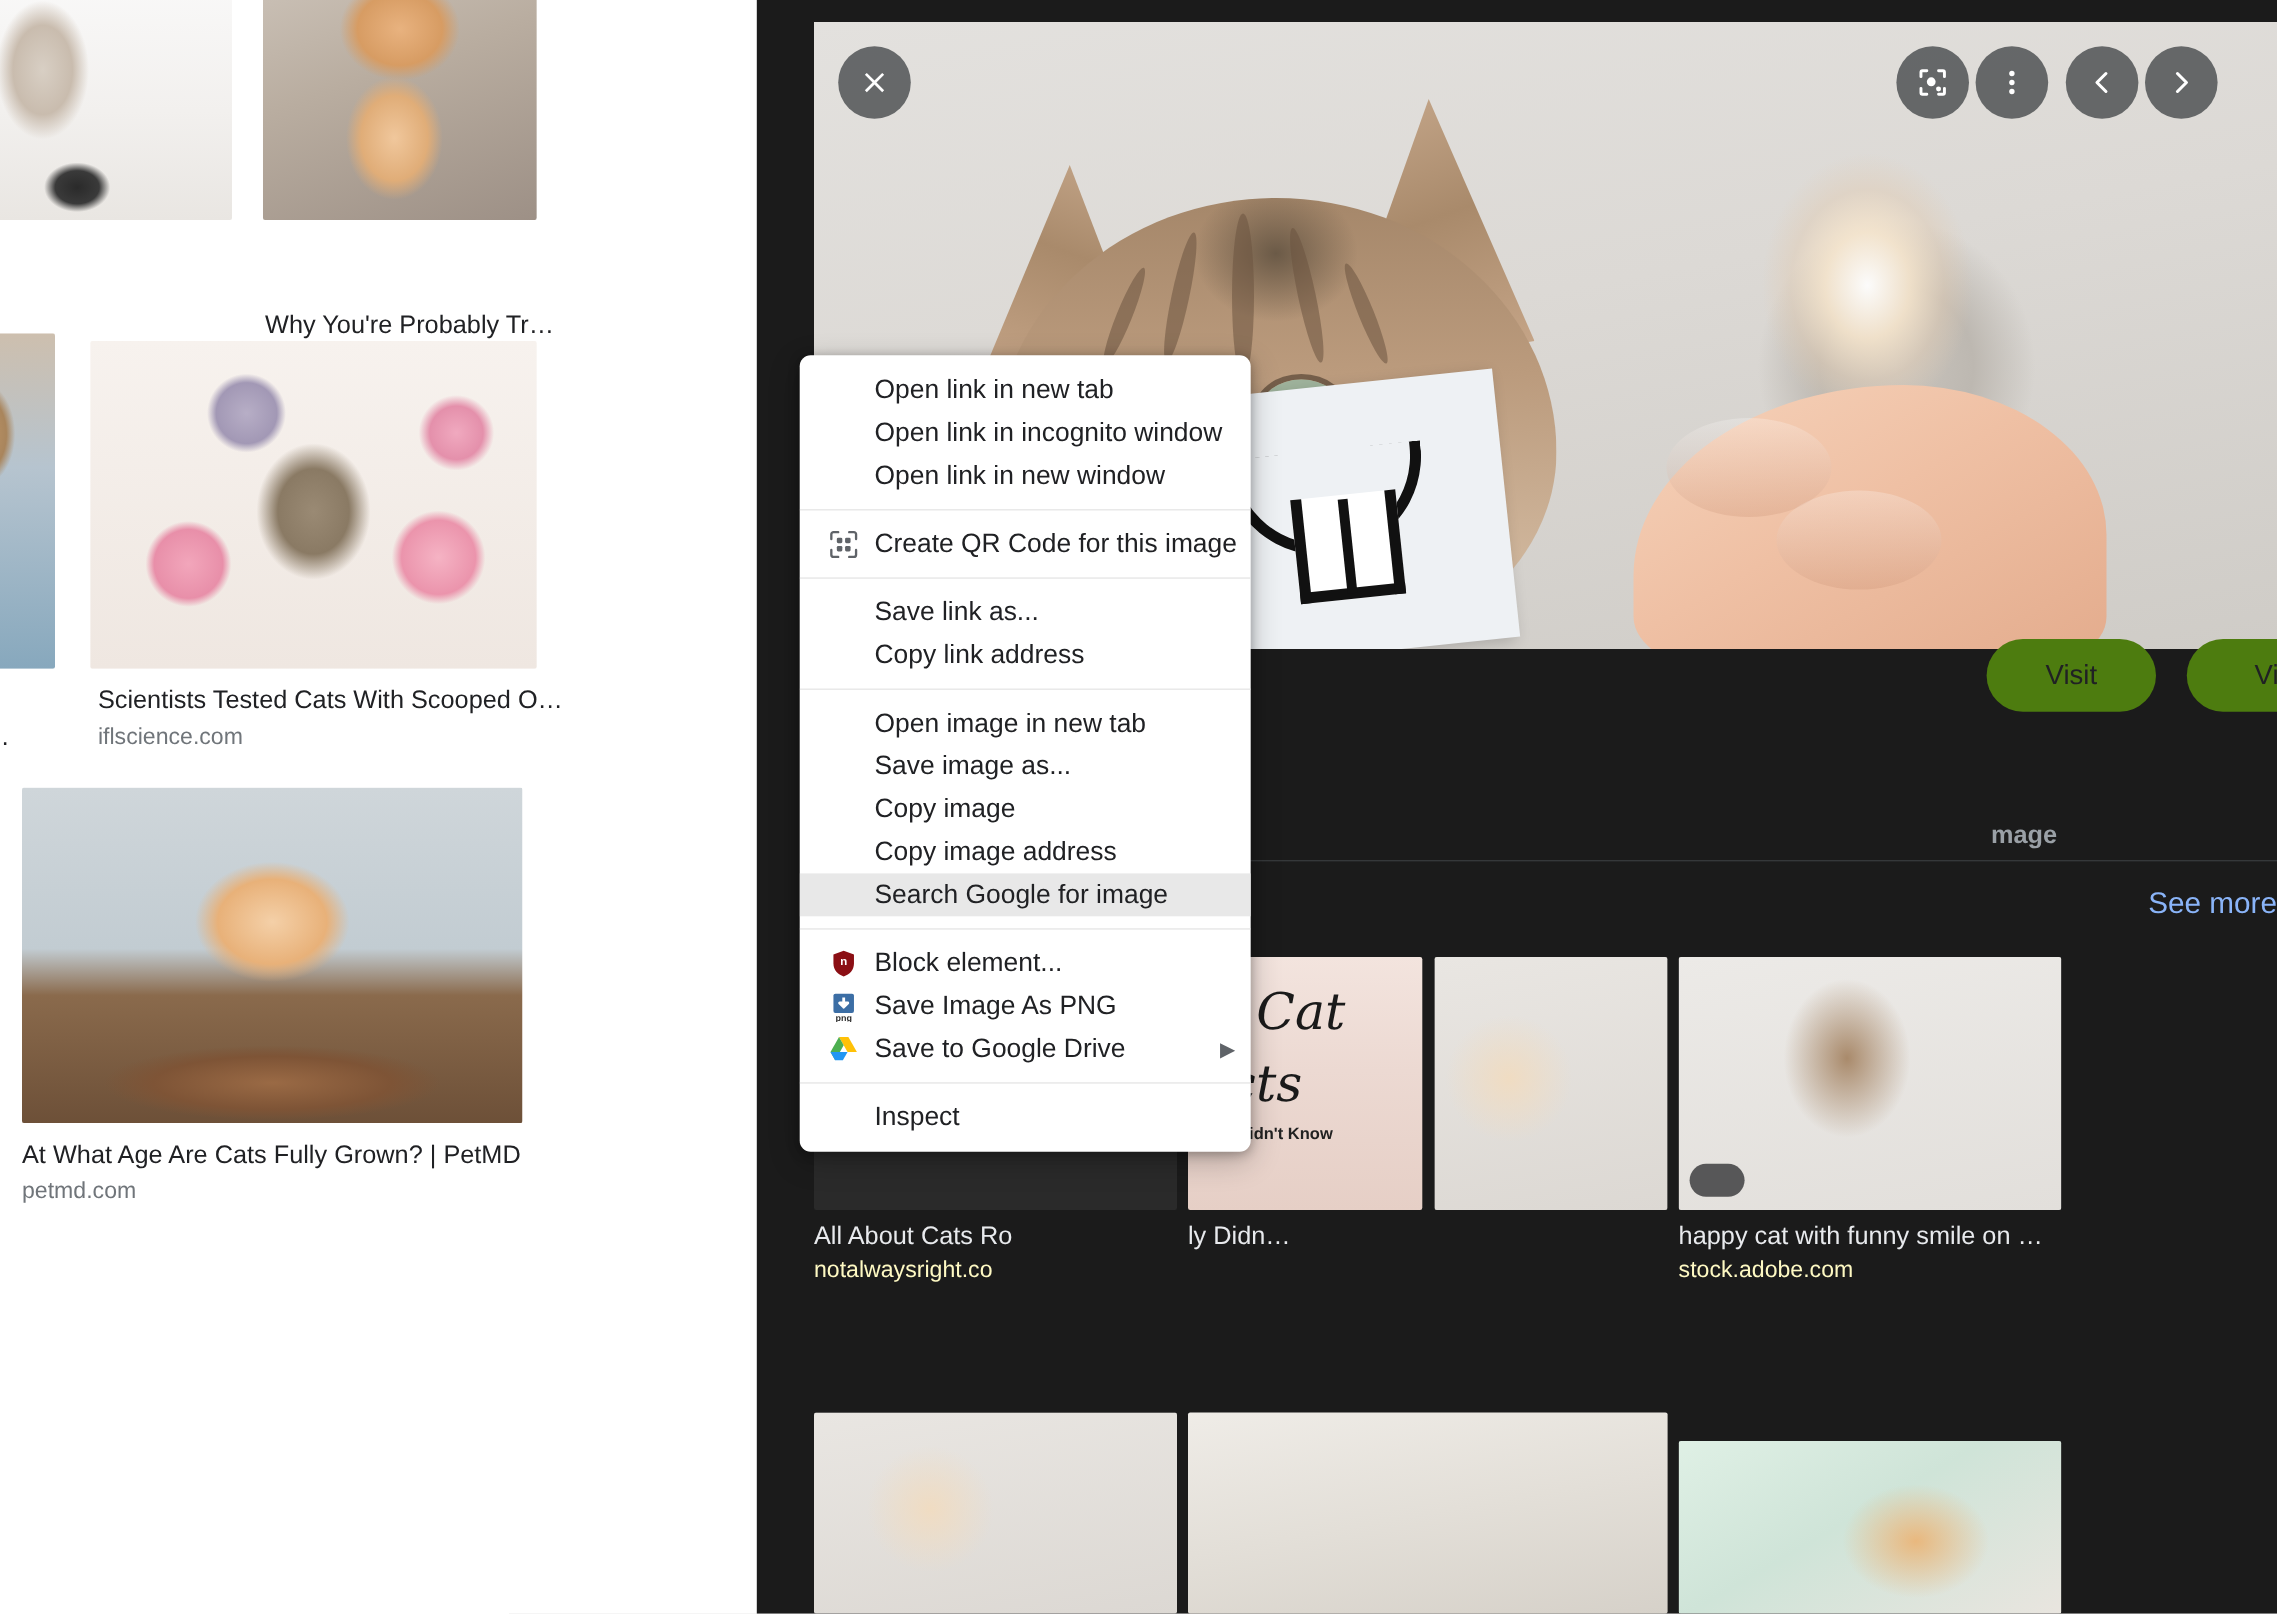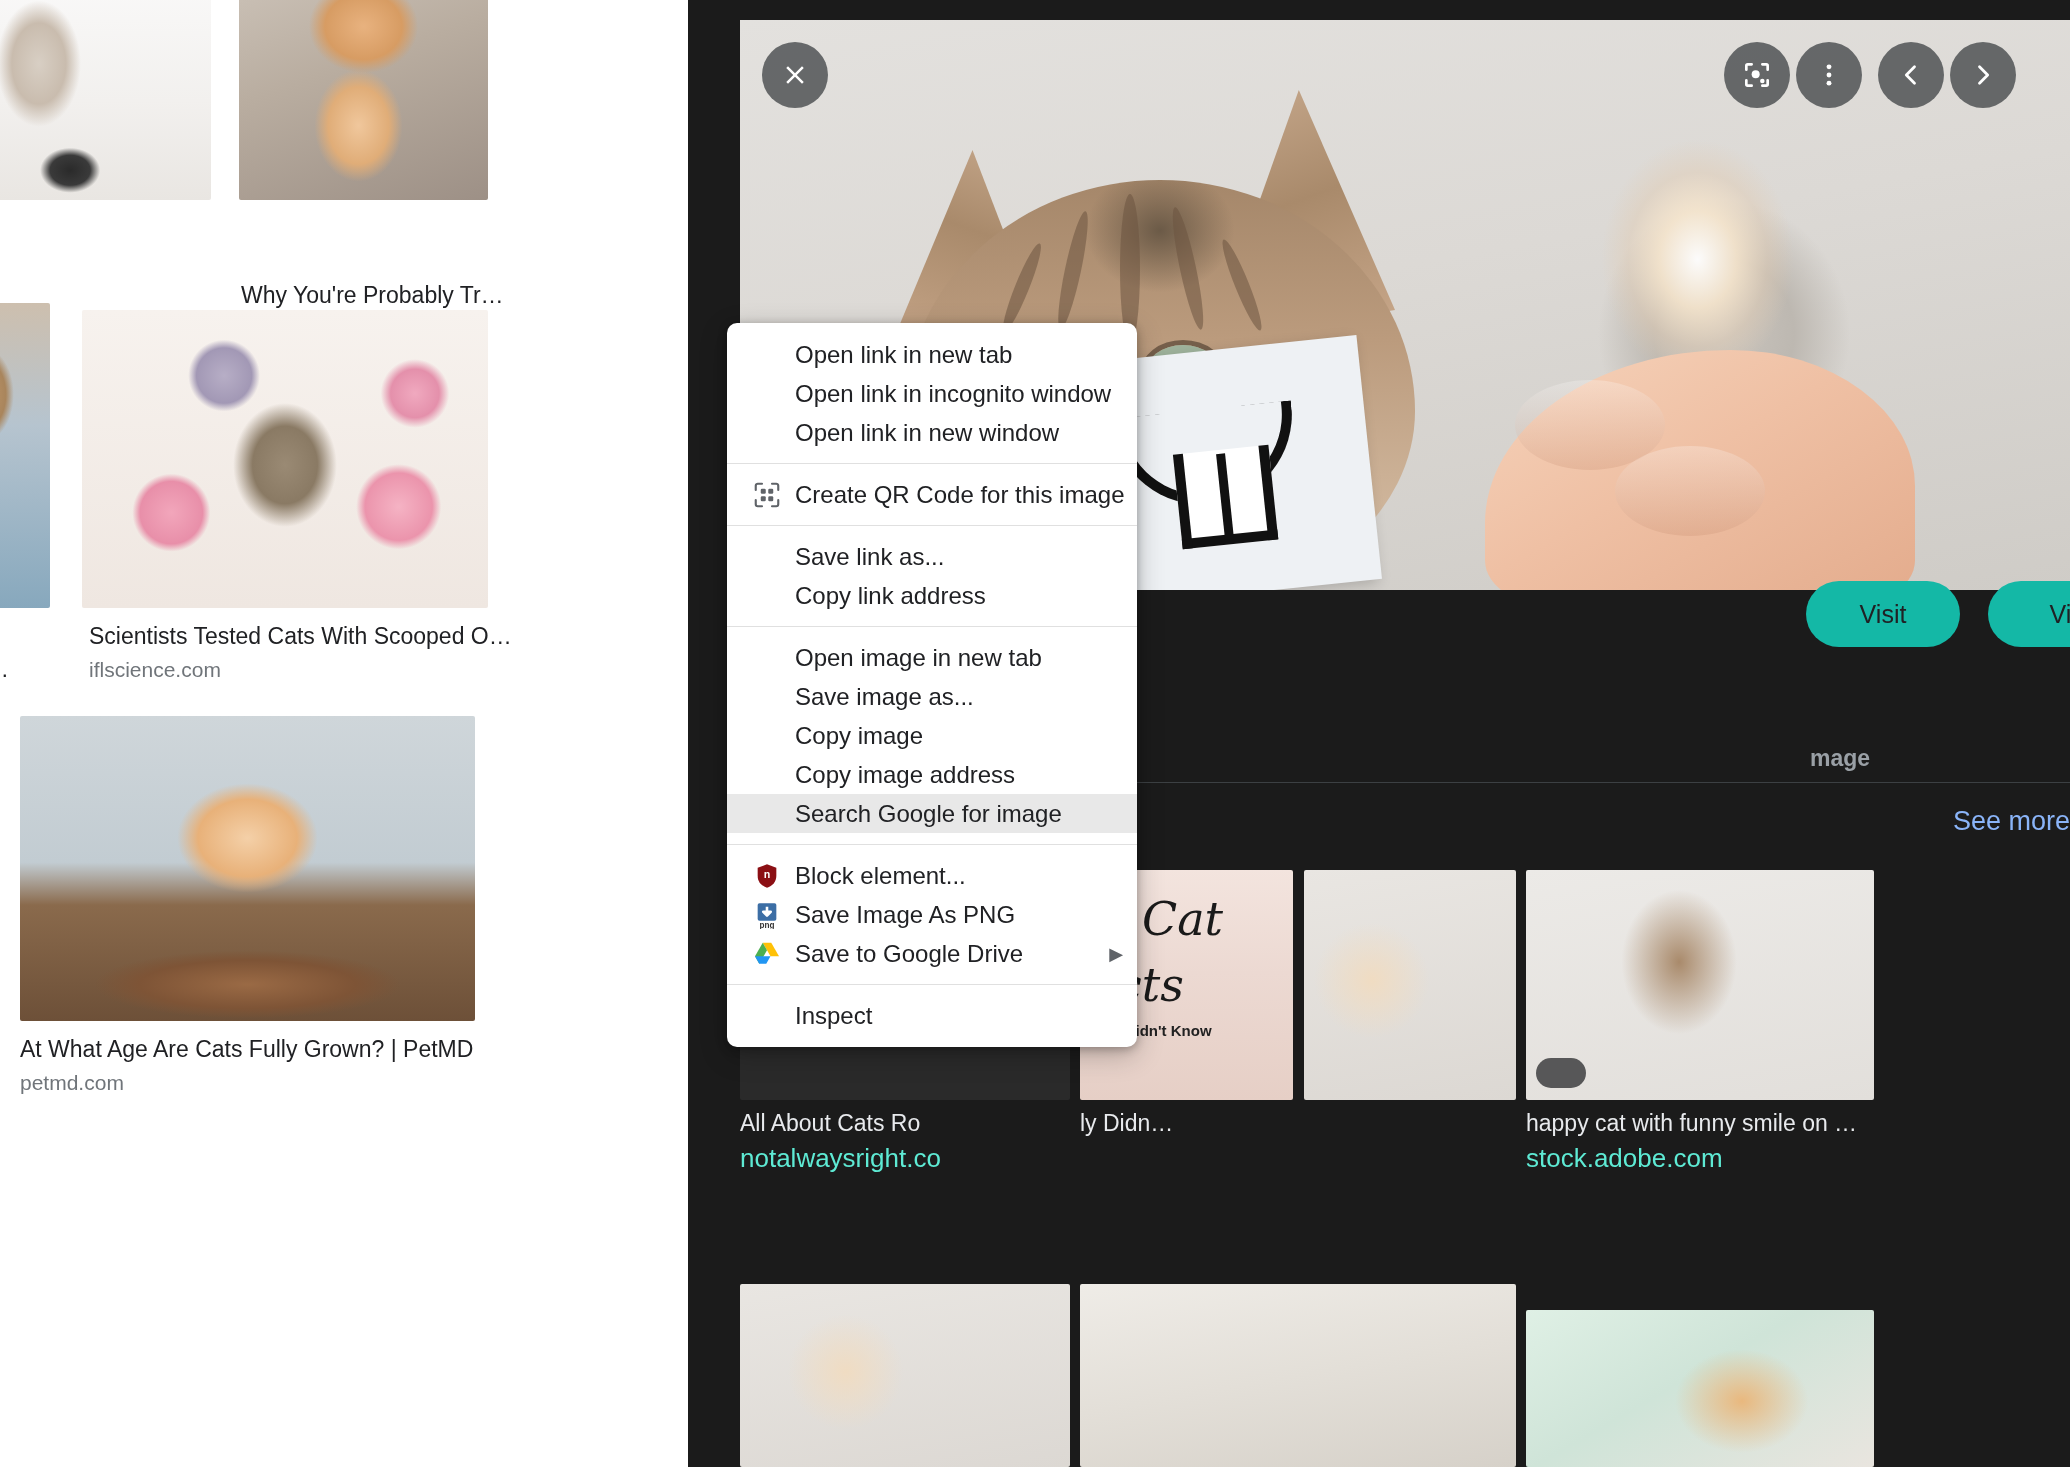--- a/index.html
+++ b/index.html
@@ -169,37 +169,37 @@
     display:flex; align-items:center; justify-content:center; flex:none;
   }
   #site-name { color:#dadce0; font-size: 23px; white-space:nowrap; }
   #page-title-txt {
     color:#ffffff; font-size: 31px; font-weight: 700;
     margin-top: 16px; white-space:nowrap;
   }
   #copyright-txt { color:#9aa0a6; font-size: 23px; margin-top: 38px; white-space:nowrap; }
 
   .pill-btn {
-    position:absolute; border-radius: 36px; background:#14b8a6; color:#202124;
+    position:absolute; border-radius: 36px; background:#4d7c0f; color:#202124;
     font-size: 25px; font-weight: 500;
     display:flex; align-items:center; justify-content:center; cursor:pointer;
   }
   #visit-btn { left: 1118px; top: 581px; width: 154px; height: 66px; }
   #viewimg-btn { left: 1300px; top: 581px; width: 252px; height: 66px; }
 
   #divider { position:absolute; left: 52px; top: 782px; width: 1330px; height:1px; background:#3c4043; }
 
   #related-row { position:absolute; left: 52px; top: 802px; width: 1330px; height: 54px; }
   #related-label { color:#ffffff; font-size: 29px; font-weight:700; }
   #see-more { position:absolute; right:0; top: 4px; color:#8ab4f8; font-size: 27px; cursor:pointer; }
 
   .rel-cell { position:absolute; }
   .rel-img { width:100%; border-radius:2px; background-color:#2a2a2a; background-size:cover; background-repeat:no-repeat; }
   .rel-title { color:#e8eaed; font-size: 23px; margin-top: 10px; white-space:nowrap; overflow:hidden; }
-  .rel-src { color:#5eead4; font-size: 26px; margin-top: 6px; white-space:nowrap; }
+  .rel-src { color:#fef9c3; font-size: 21px; margin-top: 6px; white-space:nowrap; }
 
   .tx-rel-smile {
     background:
       radial-gradient(ellipse 70px 90px at 42% 46%, #b59madd 0%, rgba(181,155,125,0) 70%),
       radial-gradient(ellipse 70px 90px at 42% 46%, #b59b7d 0%, rgba(181,155,125,0) 70%),
       linear-gradient(170deg,#e6e3df 0%, #dedad5 60%, #cfccc7 100%);
   }
   .tx-rel-facts {
     background:
       linear-gradient(180deg,#f3e4de 0%, #ecd9d2 45%, #e6cfc6 100%);

